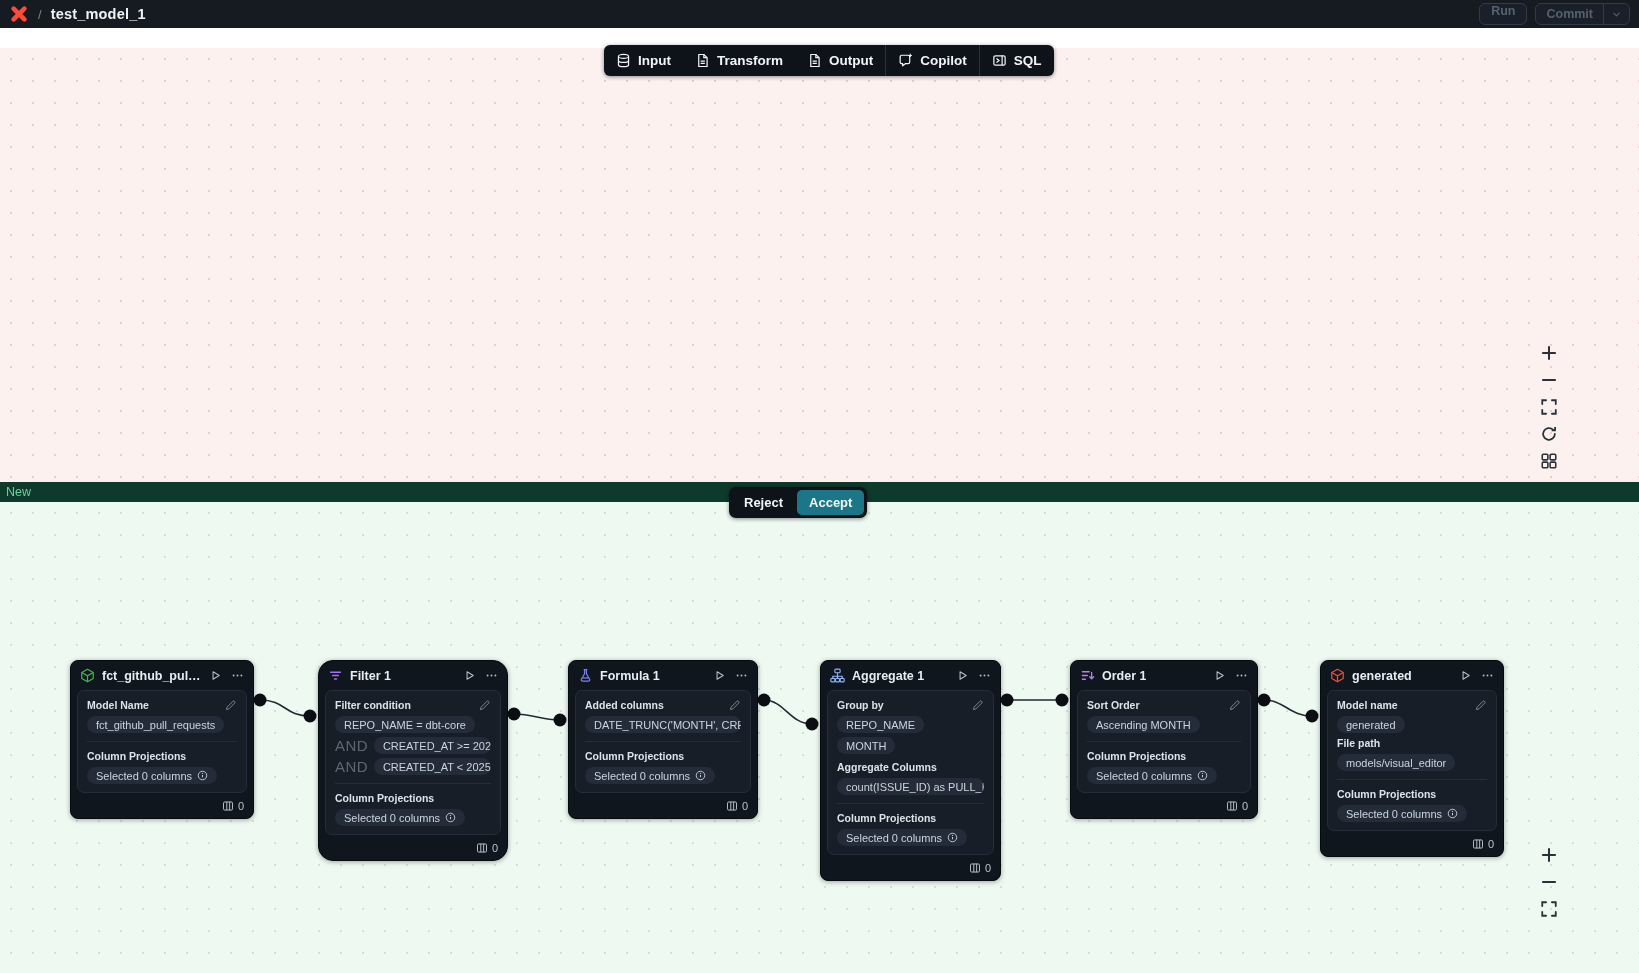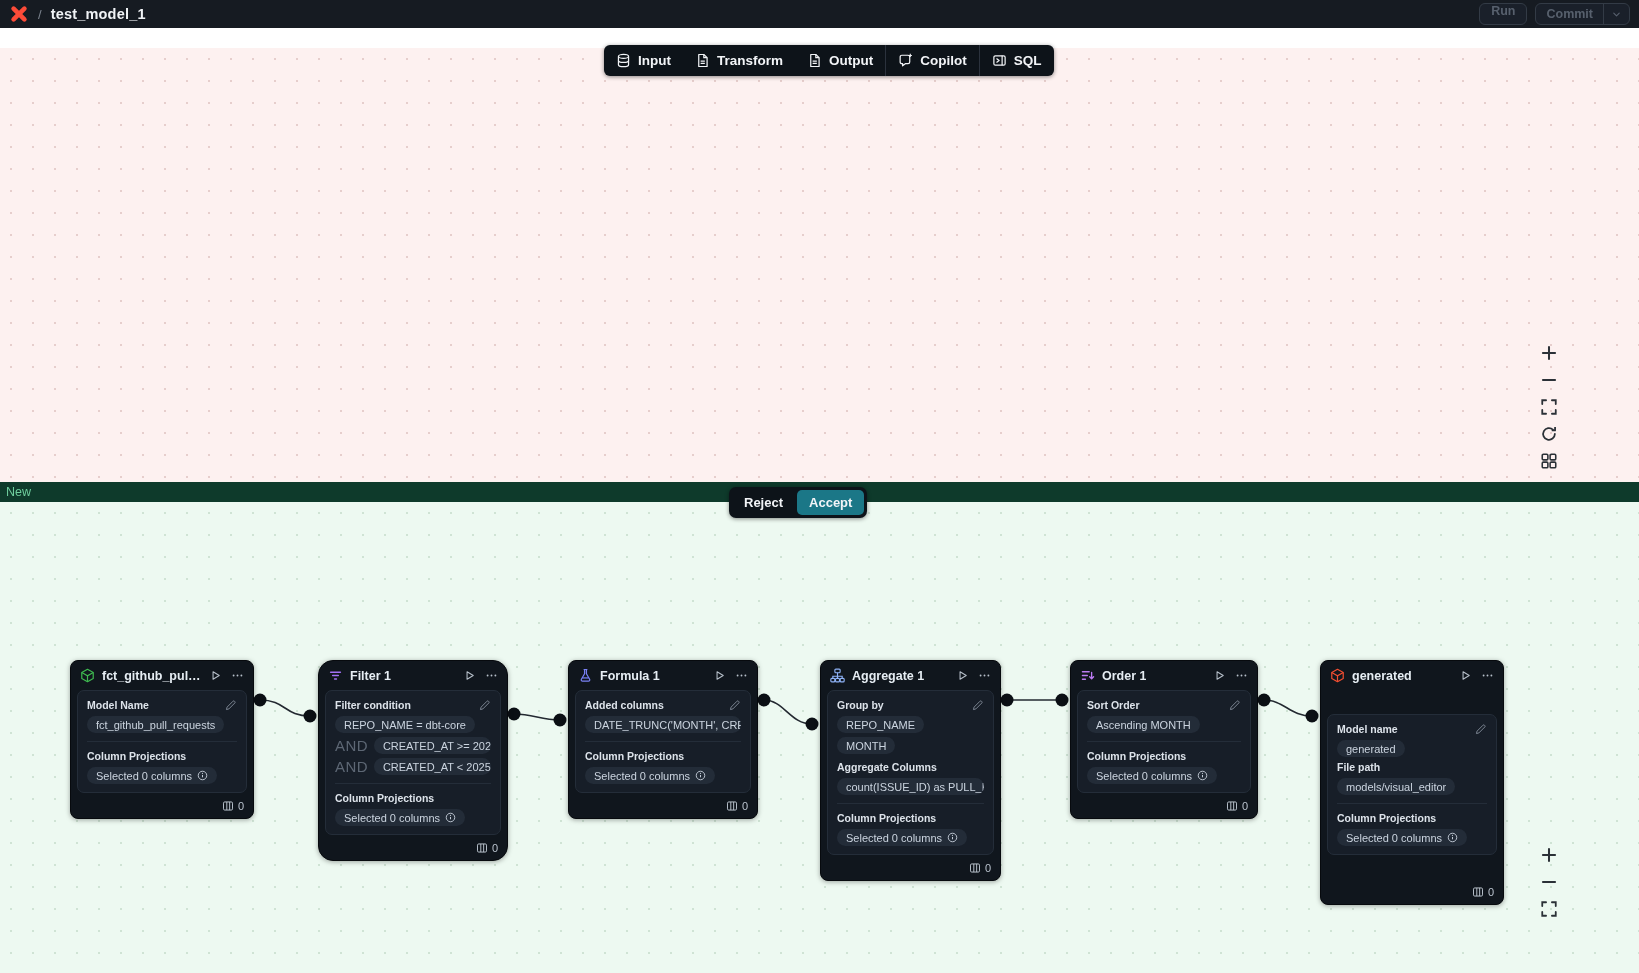--- a/index.html
+++ b/index.html
@@ -566,21 +566,21 @@
     <div class="node-footer">
       <span class="count-badge">
         <svg viewBox="0 0 16 16">
             <use href="#i-columns"></use>
           </svg>
         <span>0</span>
       </span>
     </div>
   </div>
 
-  <div class="node" style="left:1320px; top:660px; width:184px;gap:24px;">
+  <div class="node" style="left:1320px; top:660px; width:184px;">
     <div class="node-header">
       <span class="nicon ic-red">
           <svg viewBox="0 0 16 16">
             <use href="#i-cube"></use>
           </svg>
         </span>
       <span class="node-title">generated</span>
       <span class="node-actions">
         <svg viewBox="0 0 16 16">
             <use href="#i-play"></use>

